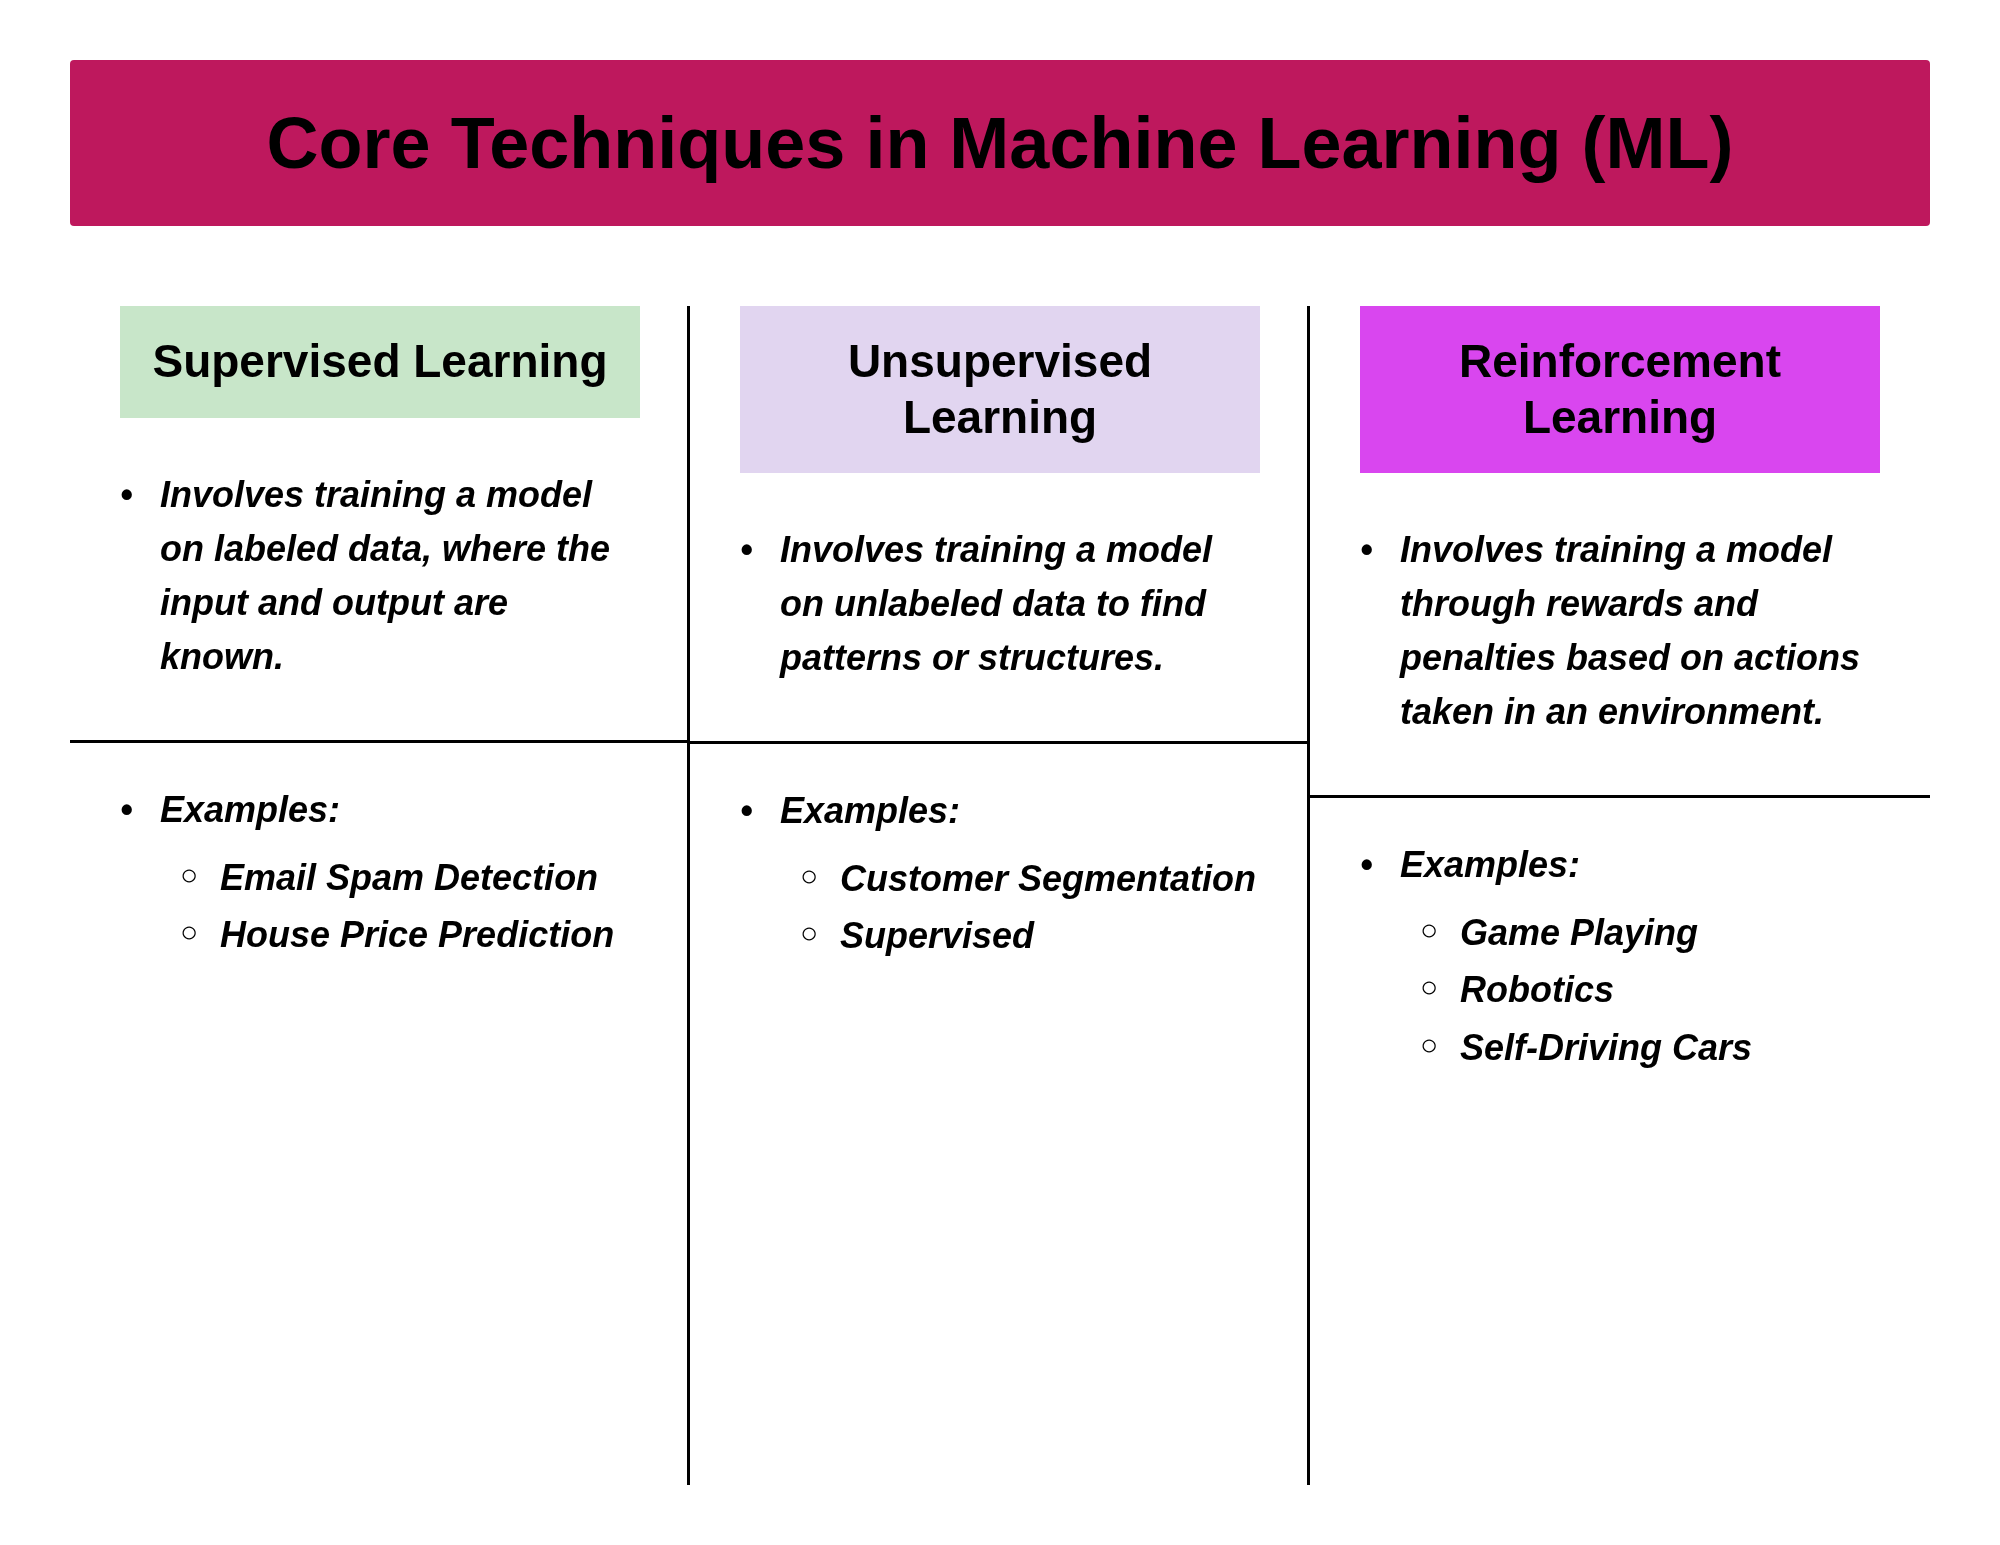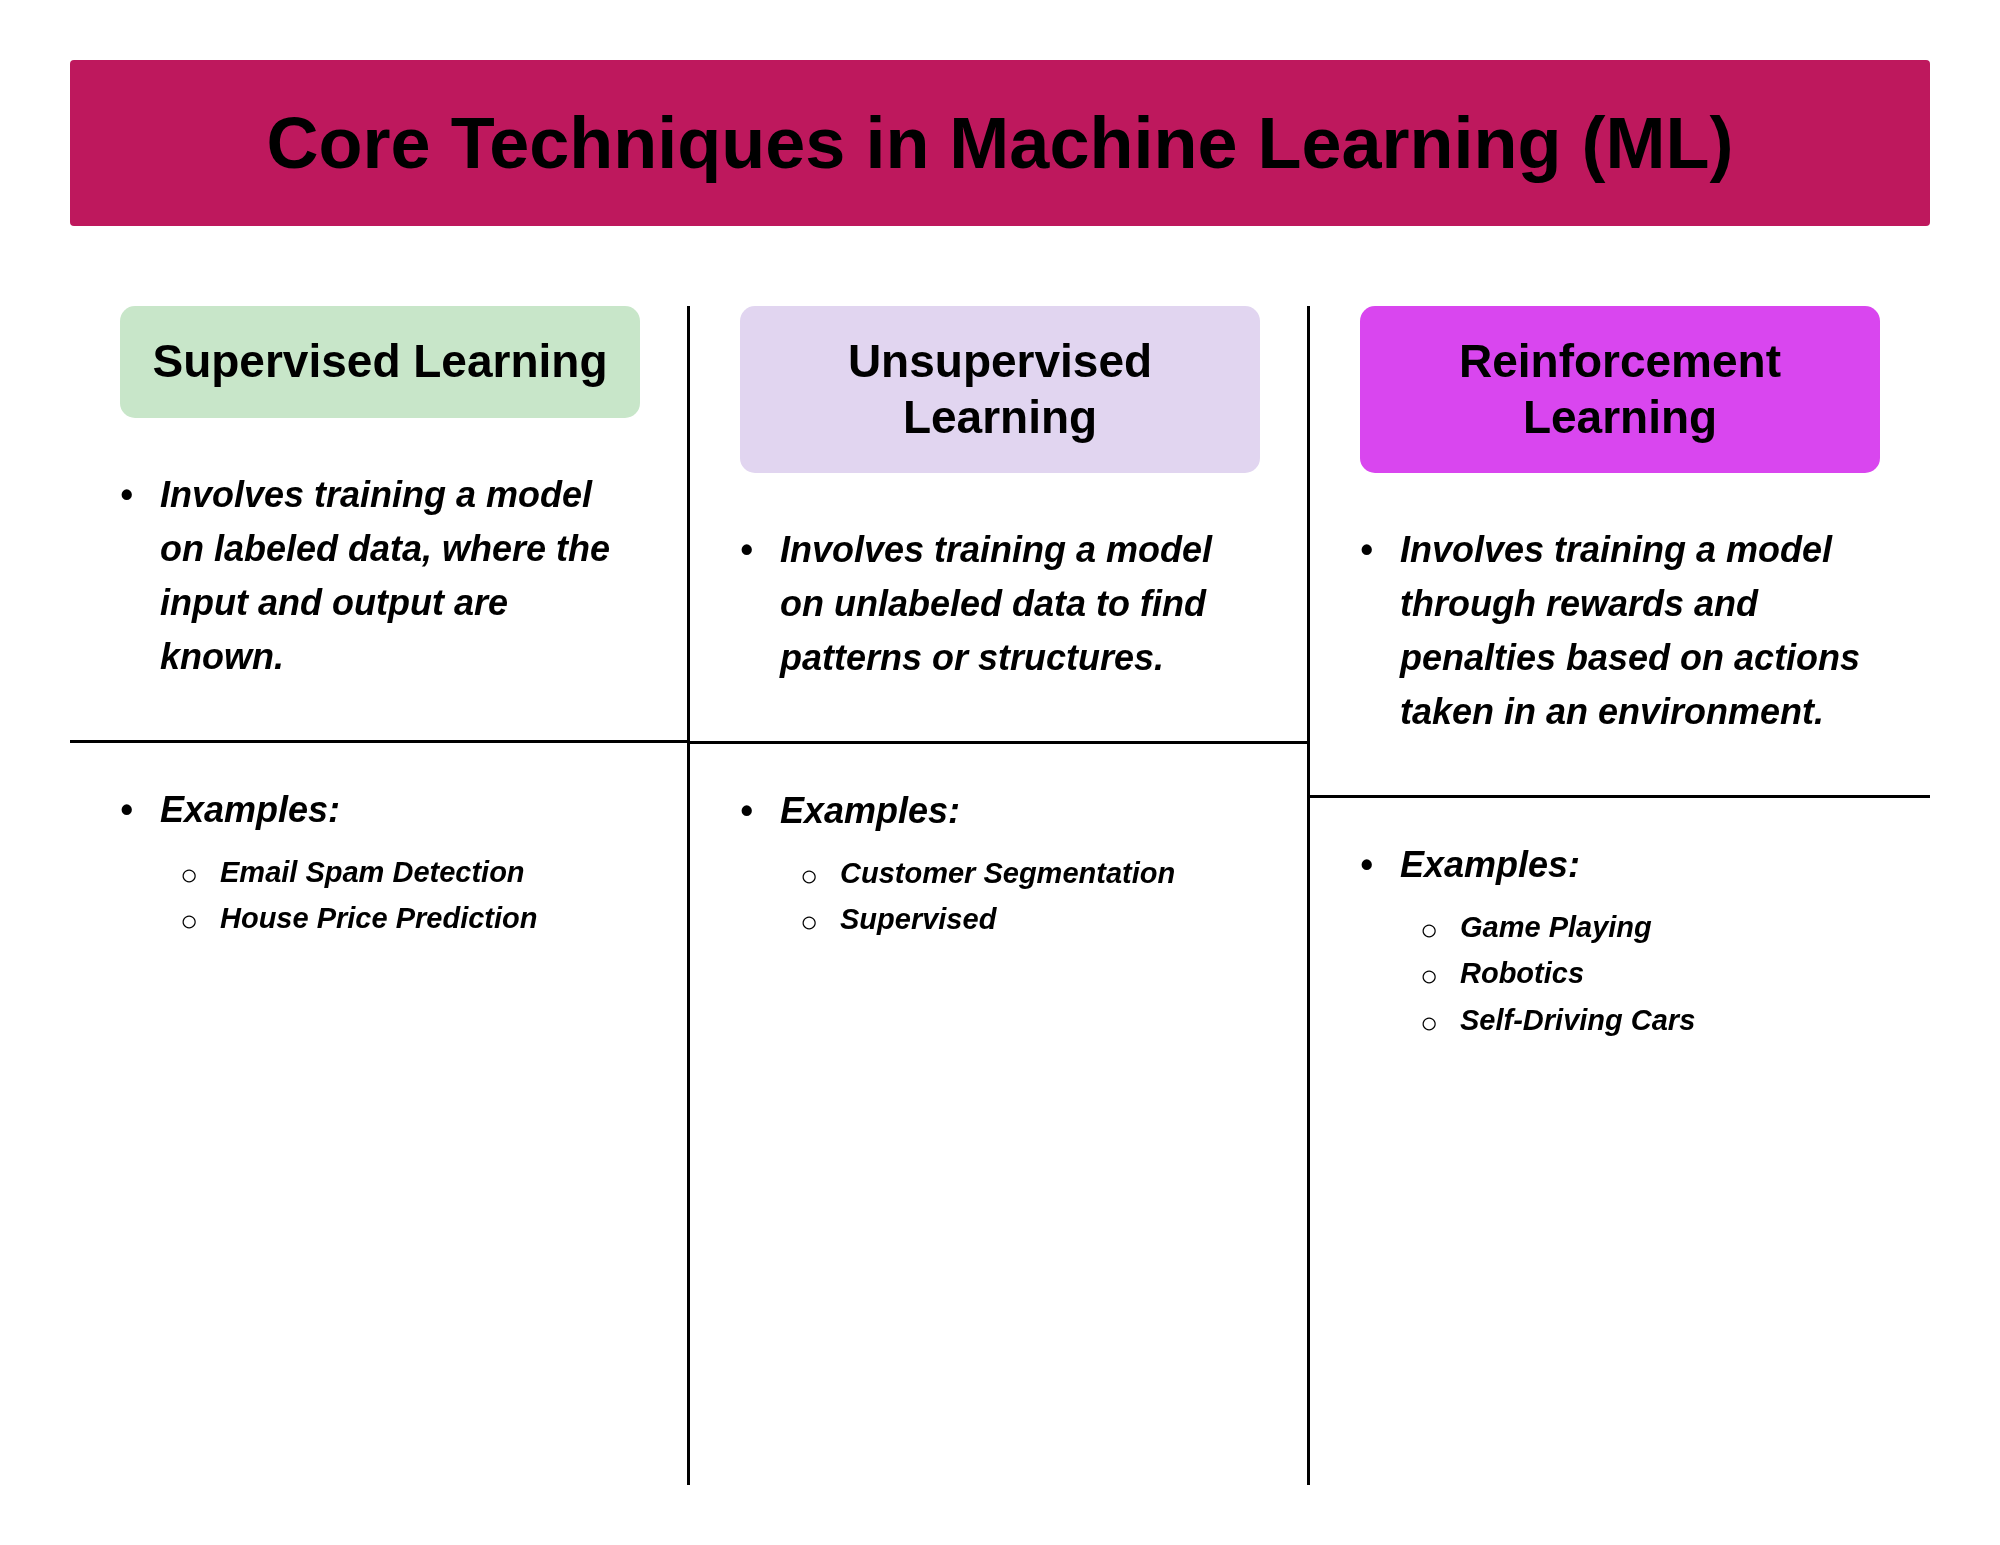--- a/index.html
+++ b/index.html
@@ -56,21 +56,21 @@
       bottom: 0;
       width: 3px;
       background-color: #000000;
     }
 
     .column-inner {
       padding: 0 50px;
     }
 
     .column-header {
-      border-radius: 15px;
+      border-radius: 0;
       padding: 28px 20px;
       text-align: center;
       margin-bottom: 50px;
     }
 
     .column-header-supervised {
       background-color: #c8e6c9;
     }
 
     .column-header-unsupervised {
@@ -127,21 +127,21 @@
       font-size: 36px;
     }
 
     ul.sub-list {
       list-style: none;
       padding: 0;
       margin: 12px 0 0 20px;
     }
 
     ul.sub-list > li {
-      font-size: 29px;
+      font-size: 36px;
       font-weight: 700;
       color: #000000;
       line-height: 1.6;
       padding-left: 40px;
       position: relative;
     }
 
     ul.sub-list > li::before {
       content: '○';
       position: absolute;

